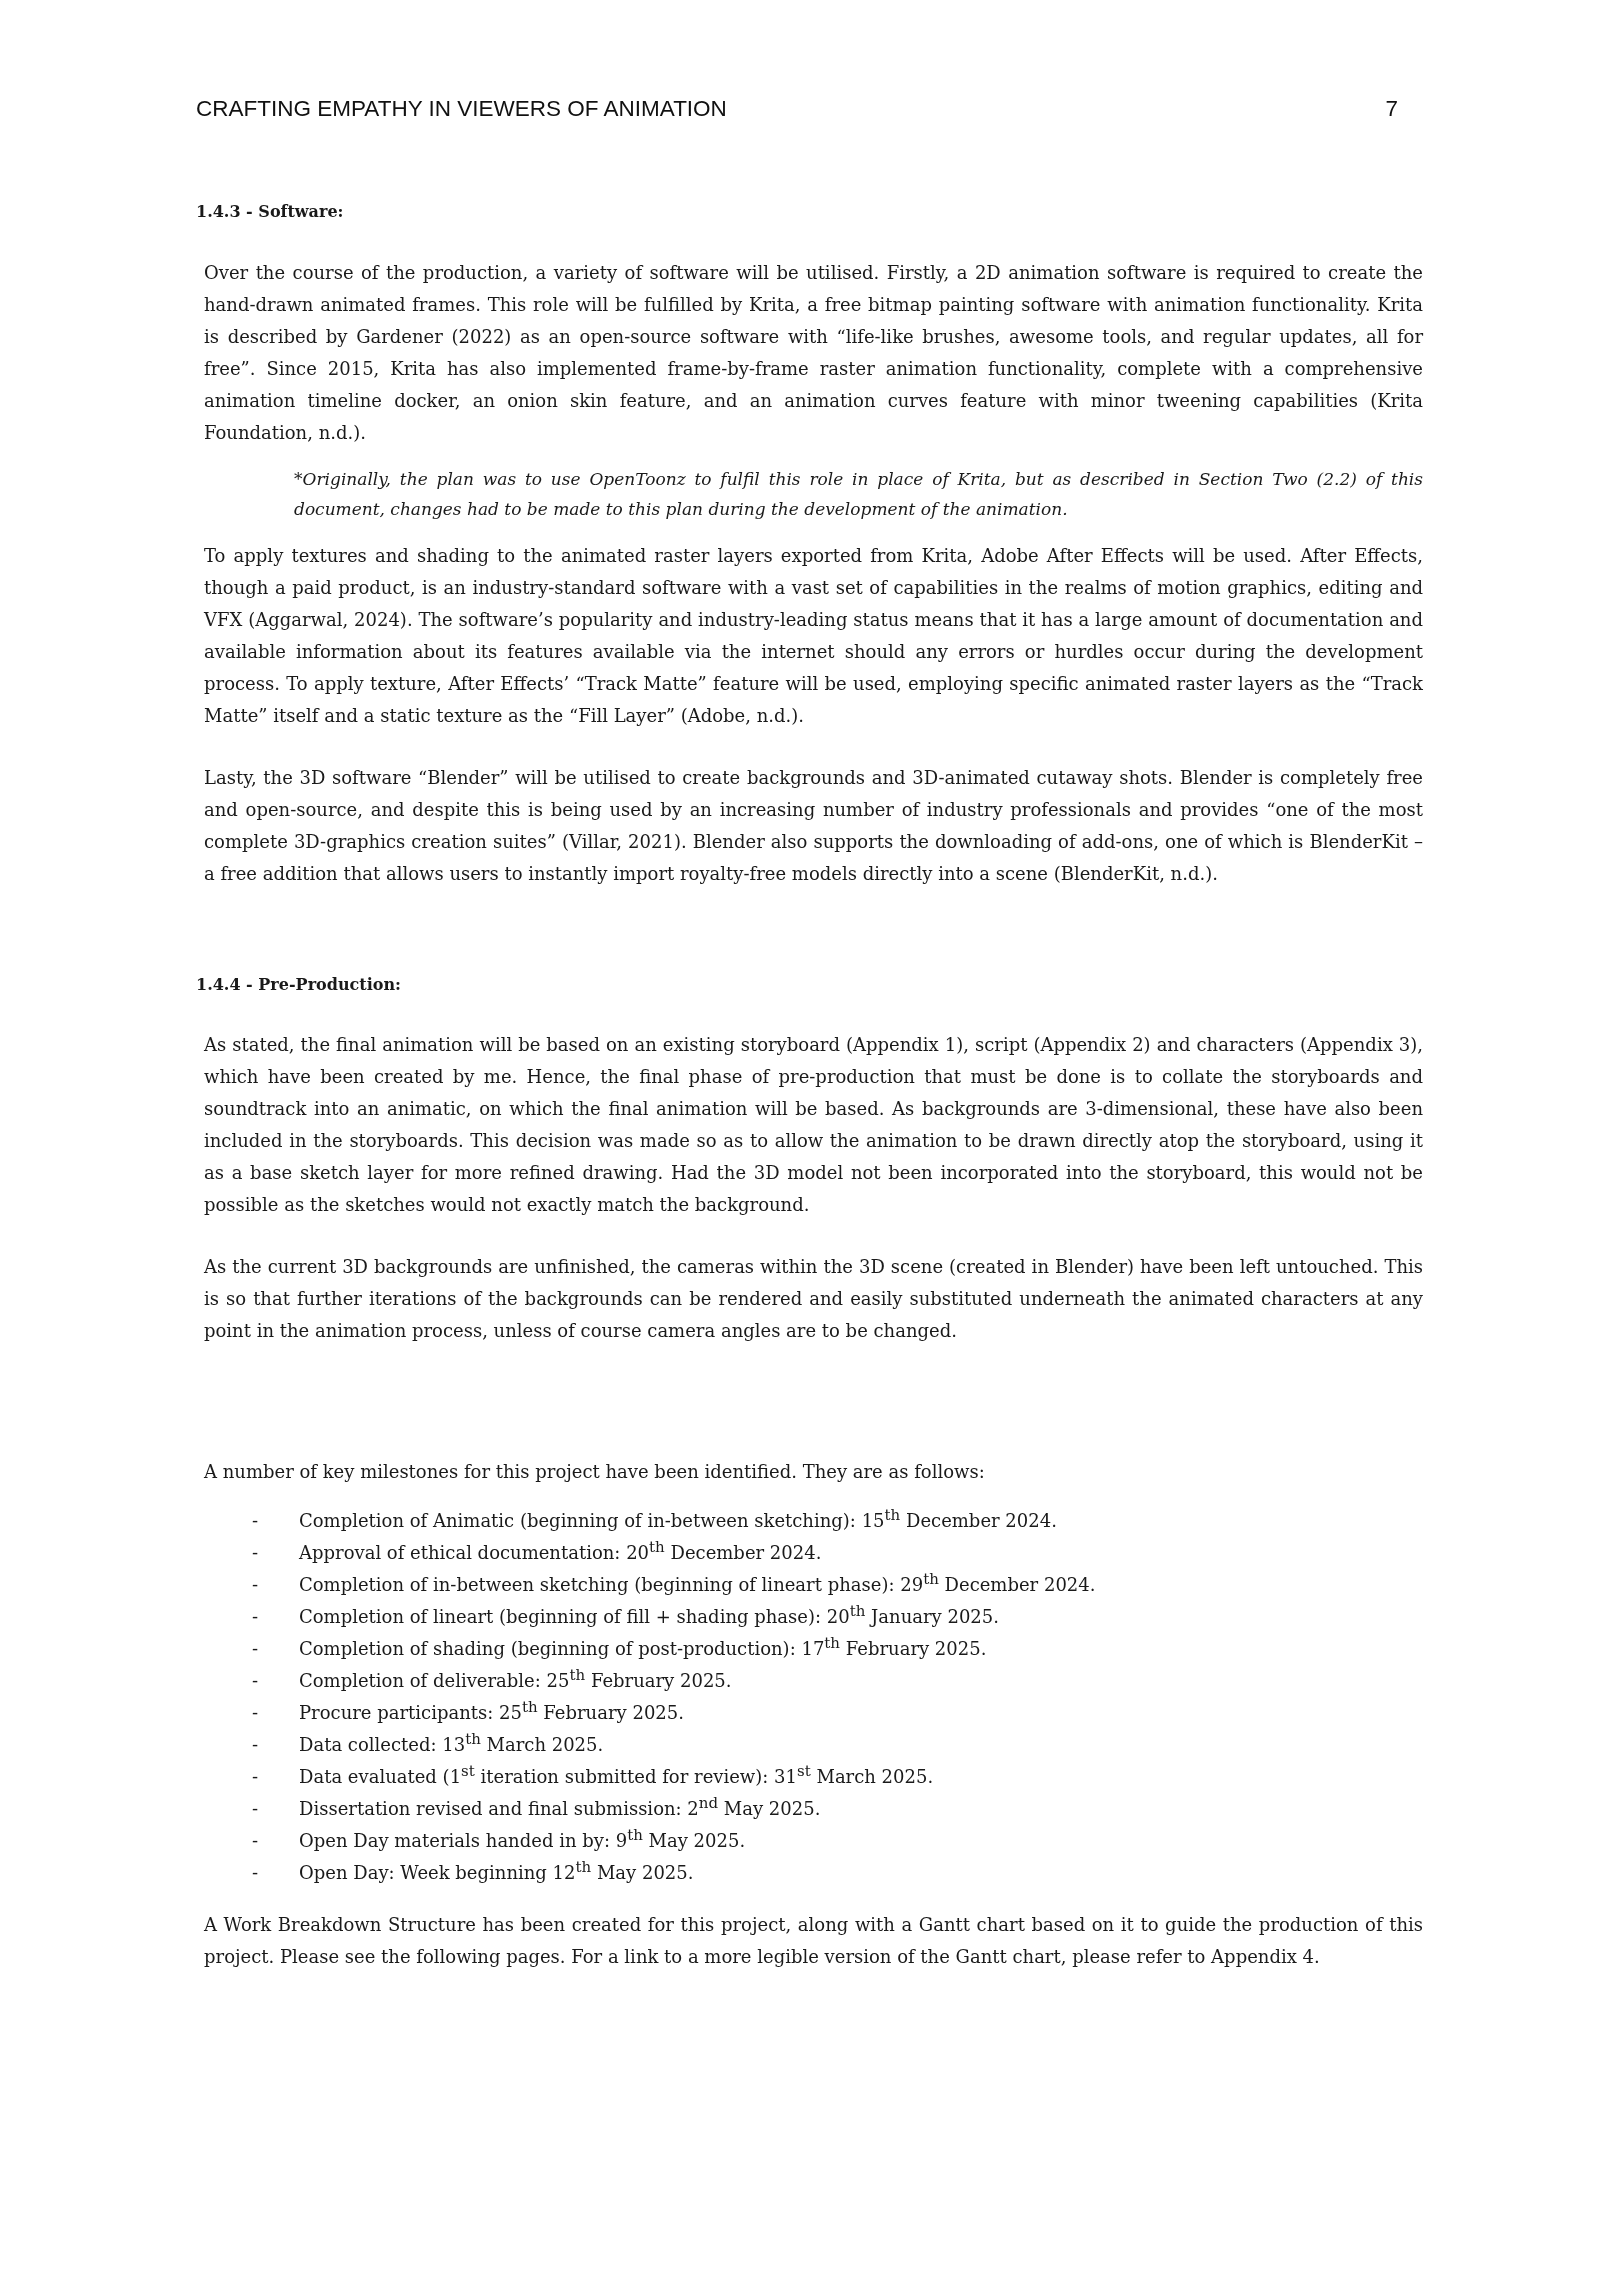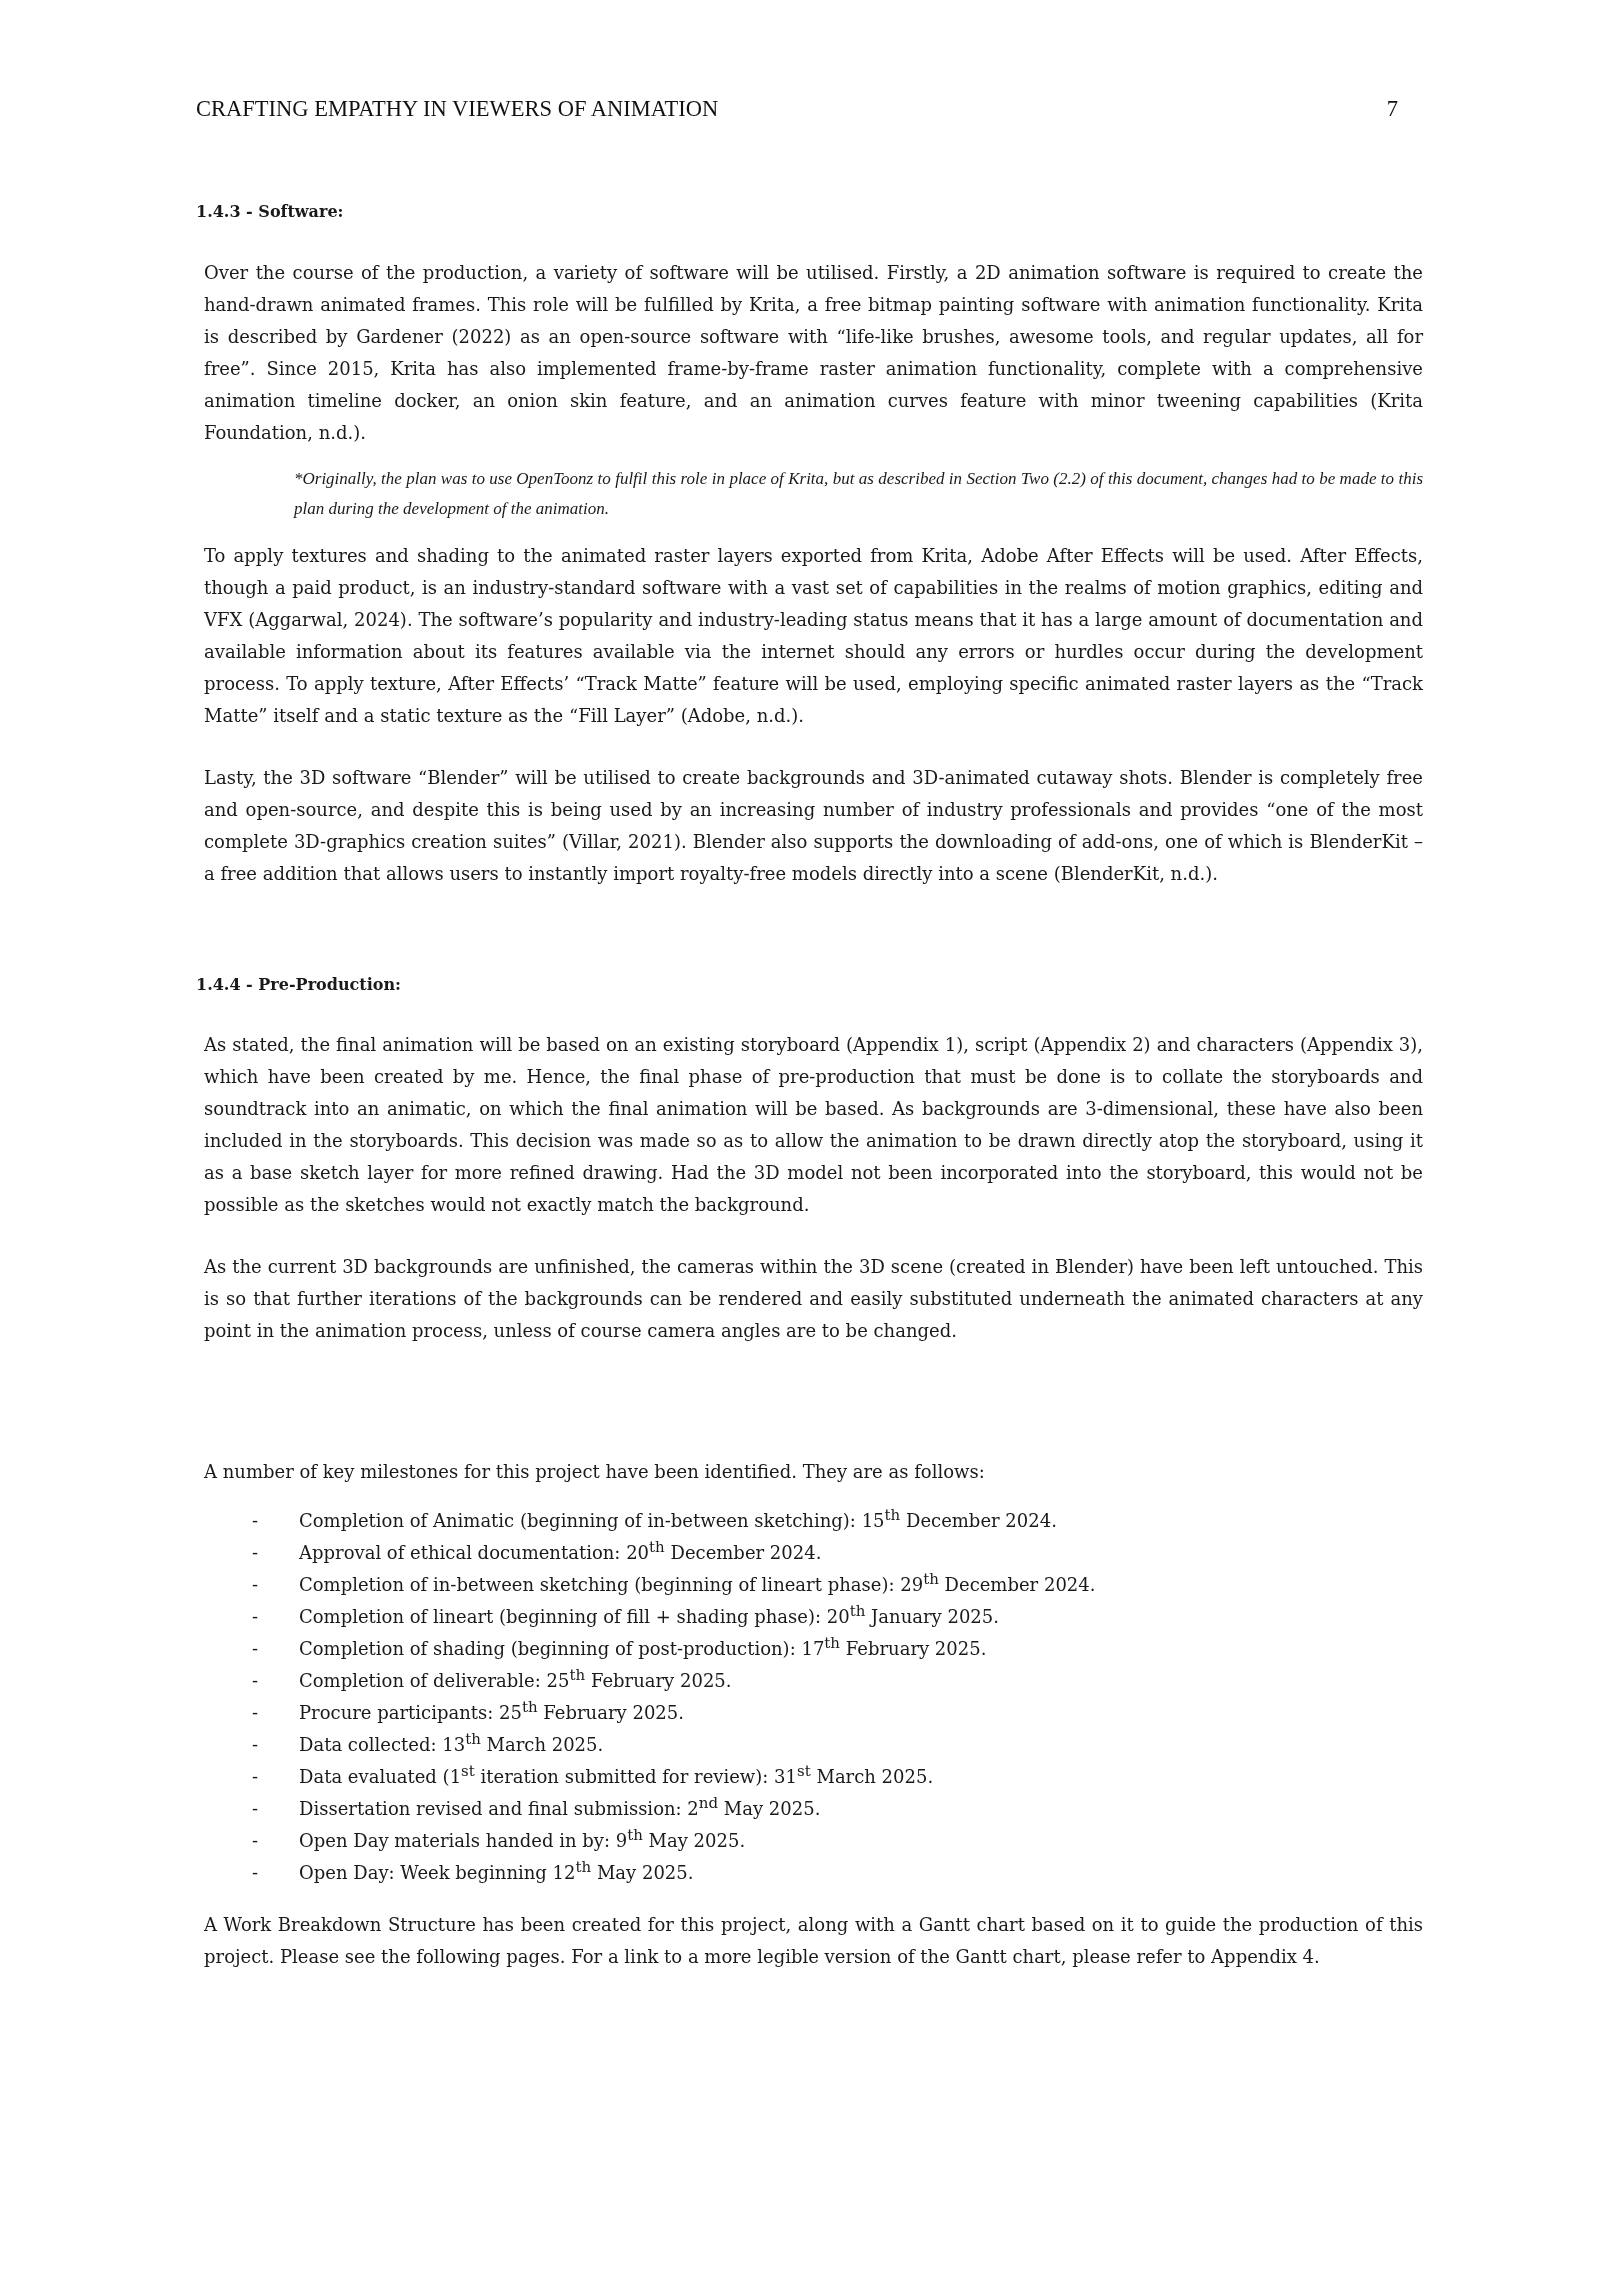--- a/index.html
+++ b/index.html
@@ -1,34 +1,34 @@
 <!DOCTYPE html>
 <html><head>
 <meta charset="utf-8">
 <style>
   html, body { margin: 0; padding: 0; background: #ffffff; }
   body { width: 1621px; height: 2293px; position: relative; overflow: hidden; }
   .page { position: absolute; left: 0; top: 0; width: 1621px; height: 2293px; background: #ffffff; color: #1a1a1a; }
   .running-head {
     position: absolute; left: 196px; top: 96px; width: 1202px;
-    font-family: Liberation Serif, serif; font-size: 22.5px; color: #111;
+    font-family: Liberation Sans, sans-serif; font-size: 22.5px; color: #111;
     display: flex; justify-content: space-between;
   }
   .content {
     position: absolute; left: 196px; top: 196px; width: 1235px;
     font-family: "DejaVu Serif", "Liberation Serif", serif;
     font-size: 18px; line-height: 32px; color: #1a1a1a;
   }
   .h { font-weight: bold; font-size: 16px; margin: 0; line-height: 31px; }
   p { margin: 8px; text-align: justify; }
   .gap-after-heading { height: 21.6px; }
   .para-gap { height: 13.7px; }
   .note {
     margin-left: 98px; font-style: italic; font-size: 17px; line-height: 30px;
-    text-align: justify; margin-top: 15.7px; margin-bottom: 15.7px; font-family: Liberation Serif, serif;
+    text-align: justify; margin-top: 15.7px; margin-bottom: 15.7px;
   }
   .section-gap { height: 71px; }
   ul.milestones { list-style: none; margin: 17.6px 0 19.6px 0; padding: 0; }
   ul.milestones li { position: relative; padding-left: 103px; line-height: 32px; }
   ul.milestones li .dash { position: absolute; left: 56px; top: 0; }
   sup { font-size: 15px; line-height: 0; vertical-align: super; }
 </style>
 </head>
 <body>
 

